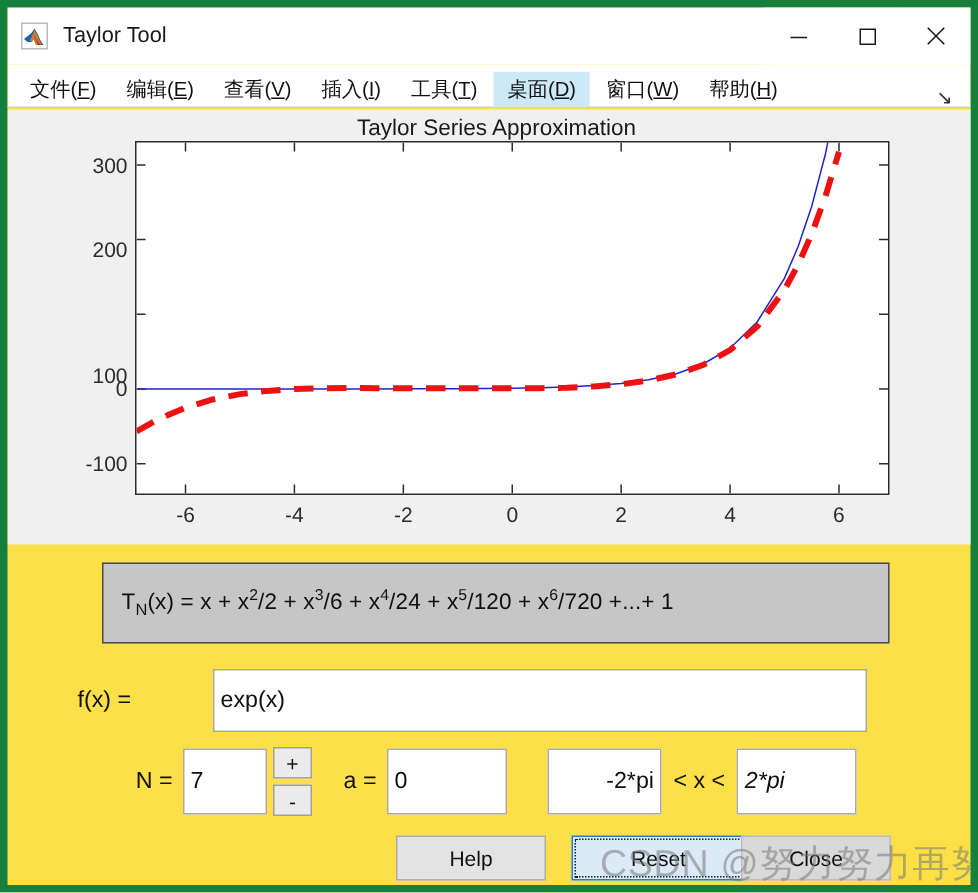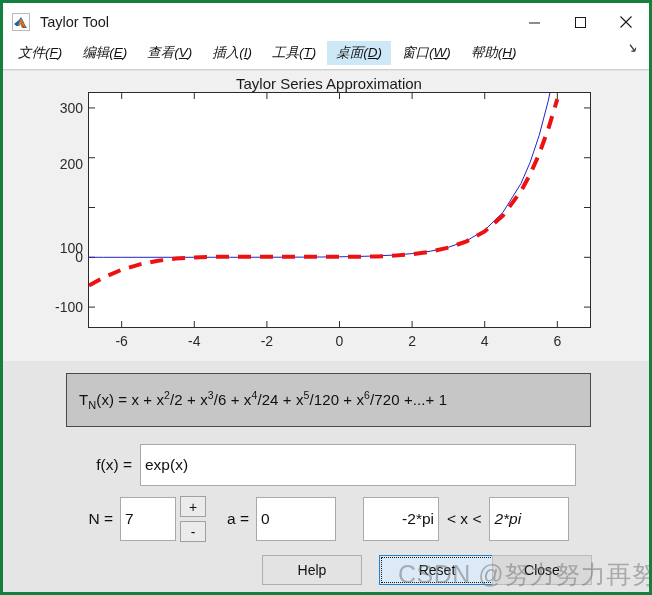--- a/index.html
+++ b/index.html
@@ -8,22 +8,22 @@
     padding: 0;
     background: #ffffff;
   }
   body {
     font-family: "Liberation Sans", sans-serif;
   }
   #app {
     position: relative;
     width: 652px;
     height: 595px;
-    background: #e5e5e5;
-    border: 3px solid #15803d;
+    background: #fde047;
+    border: 5px solid #15803d;
     box-sizing: border-box;
     overflow: hidden;
   }
 
   
   .titlebar {
     position: absolute;
     left: 0; top: 0;
     width: 100%;
     height: 38px;
@@ -64,23 +64,22 @@
 
   
   .menubar {
     position: absolute;
     left: 0; top: 38px;
     width: 100%;
     height: 29px;
     background: #ffffff;
     border-bottom: 1px solid #cfcfcf;
     display: flex;
-    align-items: flex-start;
-    box-sizing: border-box;
-    font-style: italic;
+    align-items: flex-end;
+    box-sizing: border-box;
   }
   .menu-item {
     font-size: 13.5px;
     color: #121212;
     padding: 5px 9px 5px 9px;
     margin-left: 2px;
     white-space: nowrap;
     line-height: 1;
   }
   .menu-item:first-child { margin-left: 6px; }
@@ -185,21 +184,21 @@
     position: absolute;
     left: 0;
     top: 439px;
     width: 652px;
     height: 46px;
     display: flex;
     align-items: center;
   }
   .fx-label {
     width: 137px;
-    text-align: right;
+    text-align: center;
     padding-right: 8px;
     font-size: 15.5px;
     color: #101010;
     box-sizing: border-box;
   }
   .text-field {
     background: #ffffff;
     border: 1px solid #aaaaaa;
     box-sizing: border-box;
     font-family: "Liberation Sans", sans-serif;

